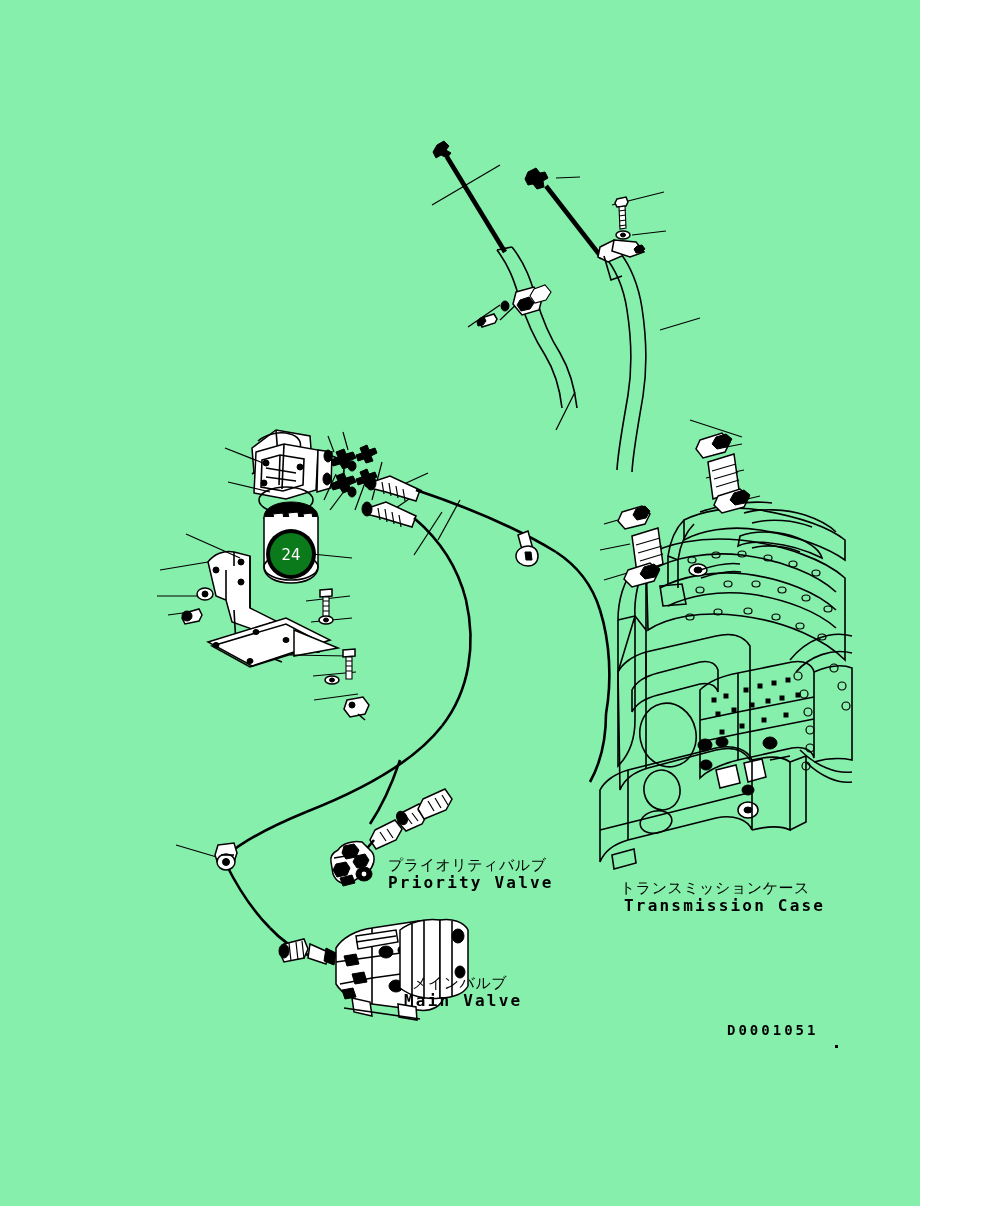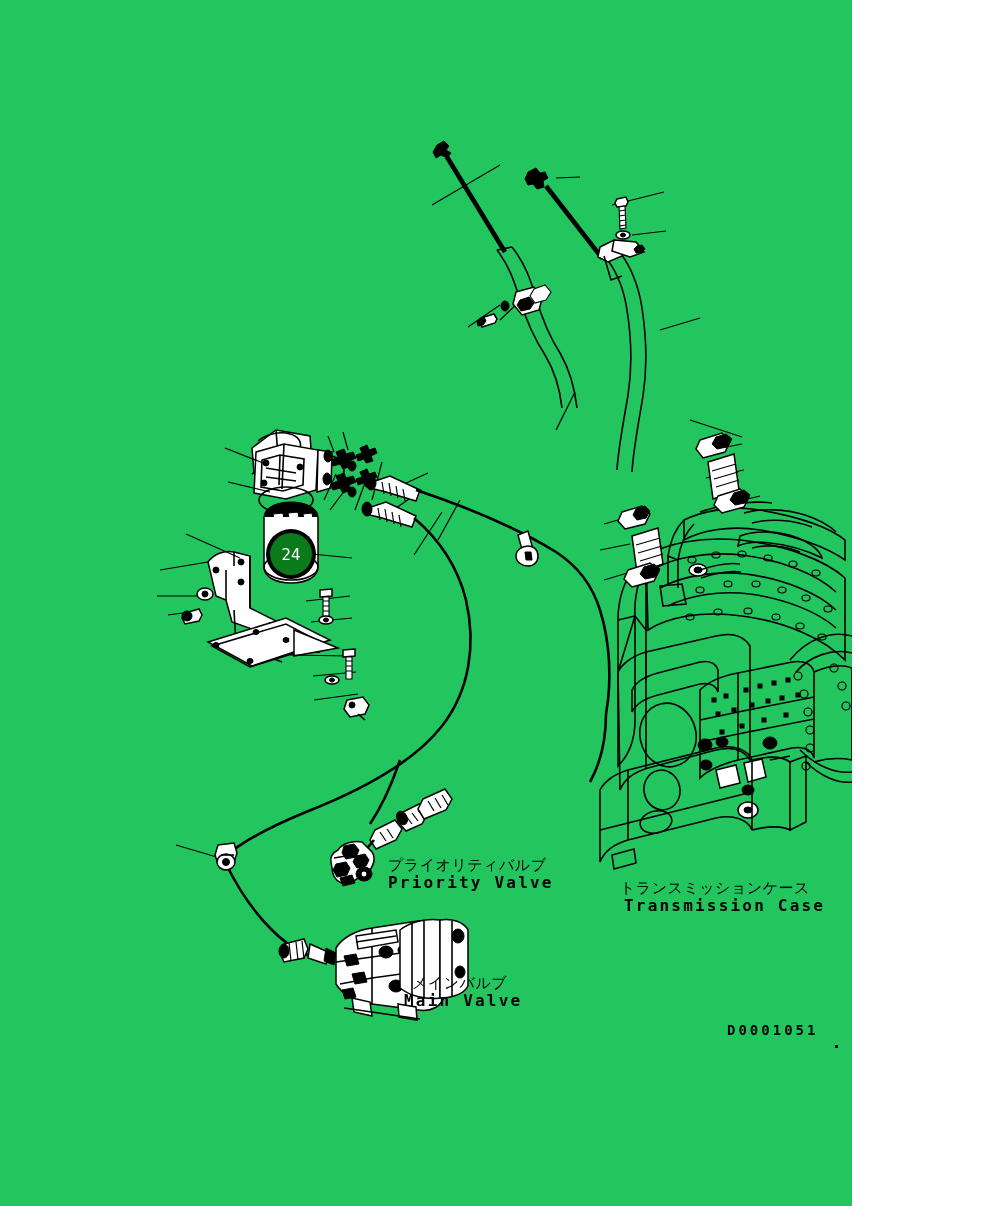--- a/index.html
+++ b/index.html
@@ -6,23 +6,23 @@
   html, body {
     margin: 0;
     padding: 0;
     background: #ffffff;
   }
   body {
     font-family: "DejaVu Sans Mono", monospace;
   }
   #page {
     position: relative;
-    width: 852px;
+    width: 920px;
     height: 1206px;
-    background: #22c55e;
+    background: #86efac;
     overflow: hidden;
   }
   #diagram-svg {
     position: absolute;
     left: 0;
     top: 0;
     width: 988px;
     height: 1206px;
   }
   .cap-jp {

